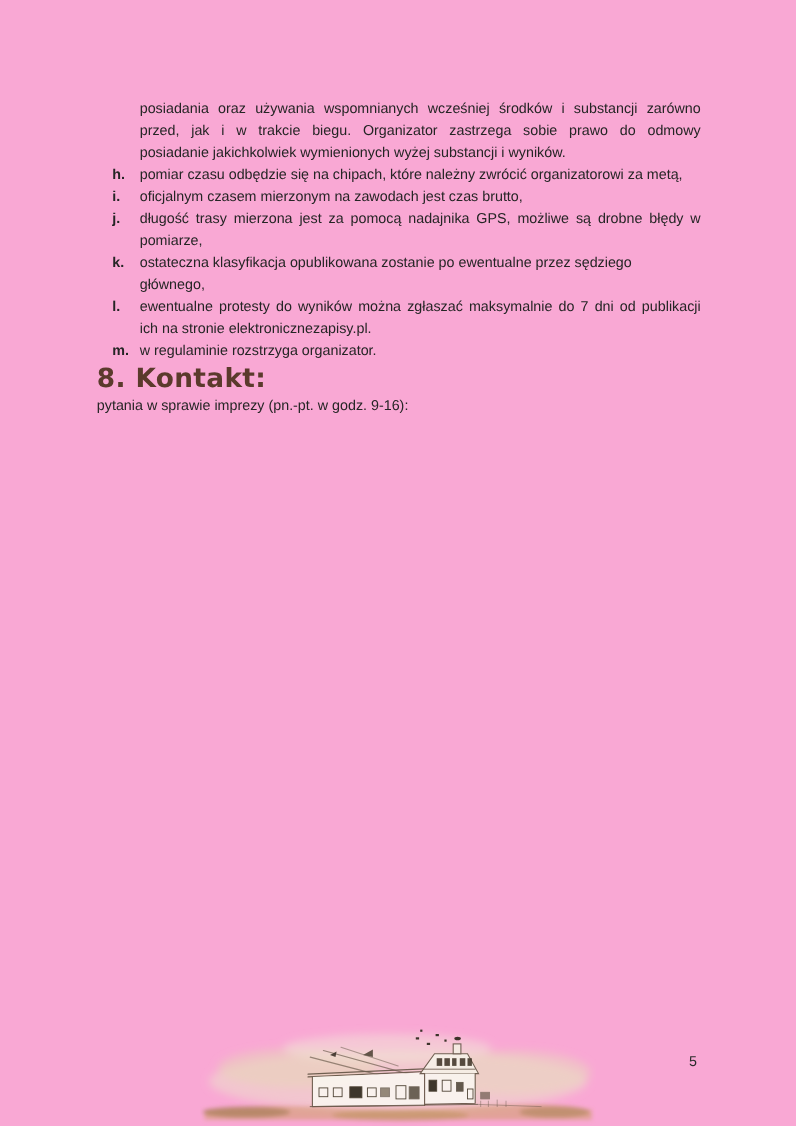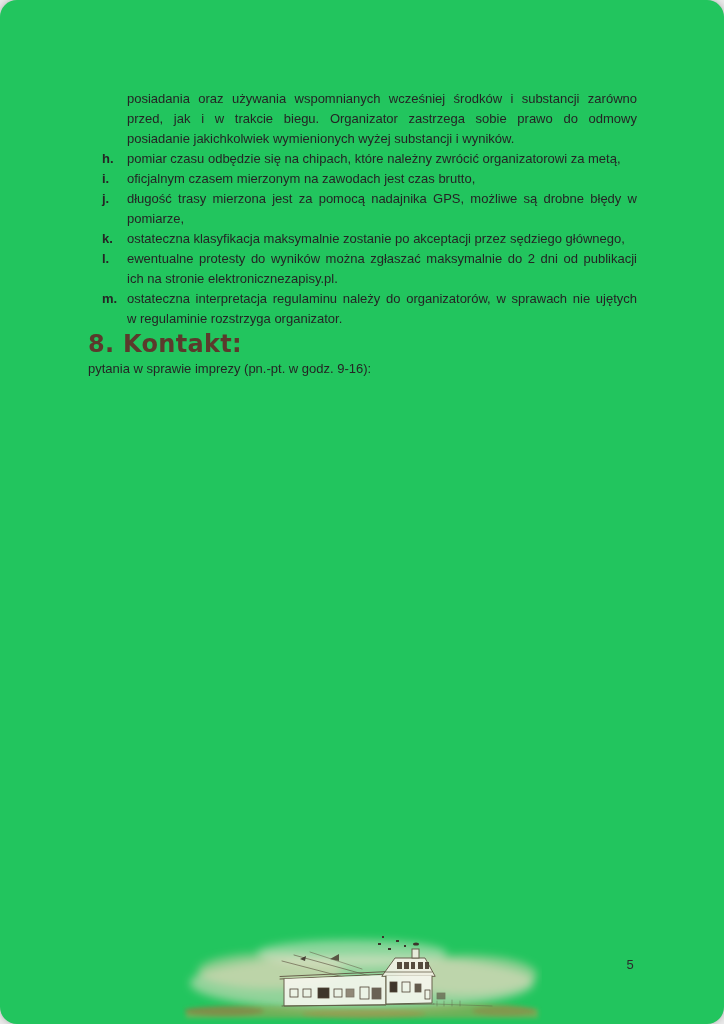--- a/index.html
+++ b/index.html
@@ -1,25 +1,24 @@
 <!DOCTYPE html>
 <html lang="pl"><head>
 <meta charset="utf-8">
 <style>
   html,body{margin:0;padding:0;background:#e9e9e9;}
   .page{
     position:relative;
     width:724px;height:1024px;
     margin:0 auto;
-    background:#22c55e;
+    background:#f9a8d4;
     font-family:"Liberation Sans",sans-serif;
     color:#252525;
     overflow:hidden;
     box-shadow:0 0 6px rgba(0,0,0,.25);
-    border-radius:17px;
   }
   .content{
     position:absolute;left:88px;top:89px;width:549px;
     font-size:13px;line-height:20px;
   }
   .par{margin:0 0 0 39px;}
   .line{min-height:20px;}
   .line.j{text-align:justify;text-align-last:justify;}
   .li{position:relative;padding-left:39px;}
   .li .marker{position:absolute;left:14px;top:0;font-weight:bold;}
@@ -62,32 +61,31 @@
     </div>
 
     <div class="li">
       <span class="marker">j.</span>
       <div class="line j">długość trasy mierzona jest za pomocą nadajnika GPS, możliwe są drobne błędy w</div>
       <div class="line">pomiarze,</div>
     </div>
 
     <div class="li">
       <span class="marker">k.</span>
-      <div class="line">ostateczna klasyfikacja maksymalnie zostanie po akceptacji przez sędziego głównego,</div>
+      <div class="line">ostateczna klasyfikacja opublikowana zostanie po ewentualne przez sędziego głównego,</div>
     </div>
 
     <div class="li">
       <span class="marker">l.</span>
-      <div class="line j">ewentualne protesty do wyników można zgłaszać maksymalnie do 2 dni od publikacji</div>
+      <div class="line j">ewentualne protesty do wyników można zgłaszać maksymalnie do 7 dni od publikacji</div>
       <div class="line">ich na stronie elektronicznezapisy.pl.</div>
     </div>
 
     <div class="li">
       <span class="marker">m.</span>
-      <div class="line j">ostateczna interpretacja regulaminu należy do organizatorów, w sprawach nie ujętych</div>
       <div class="line">w regulaminie rozstrzyga organizator.</div>
     </div>
 
     <div class="contact">
       <h1 class="heading" id="contact-heading" style="color: rgb(91, 58, 44);">8. Kontakt:</h1>
       <p>pytania w sprawie imprezy (pn.-pt. w godz. 9-16):</p>
       <div class="spacer"></div>
     </div>
 
   </div>

